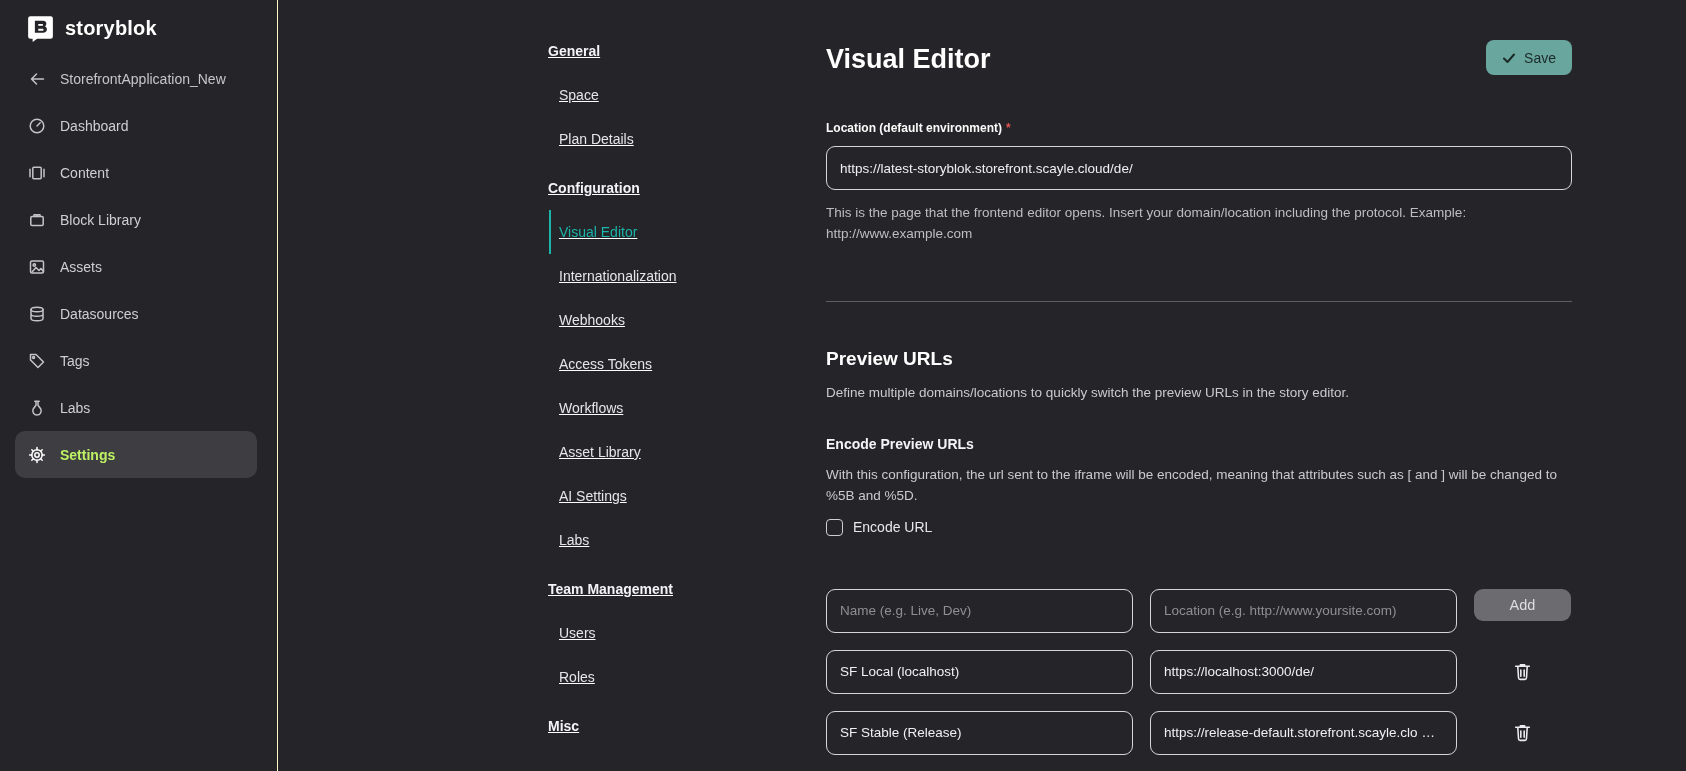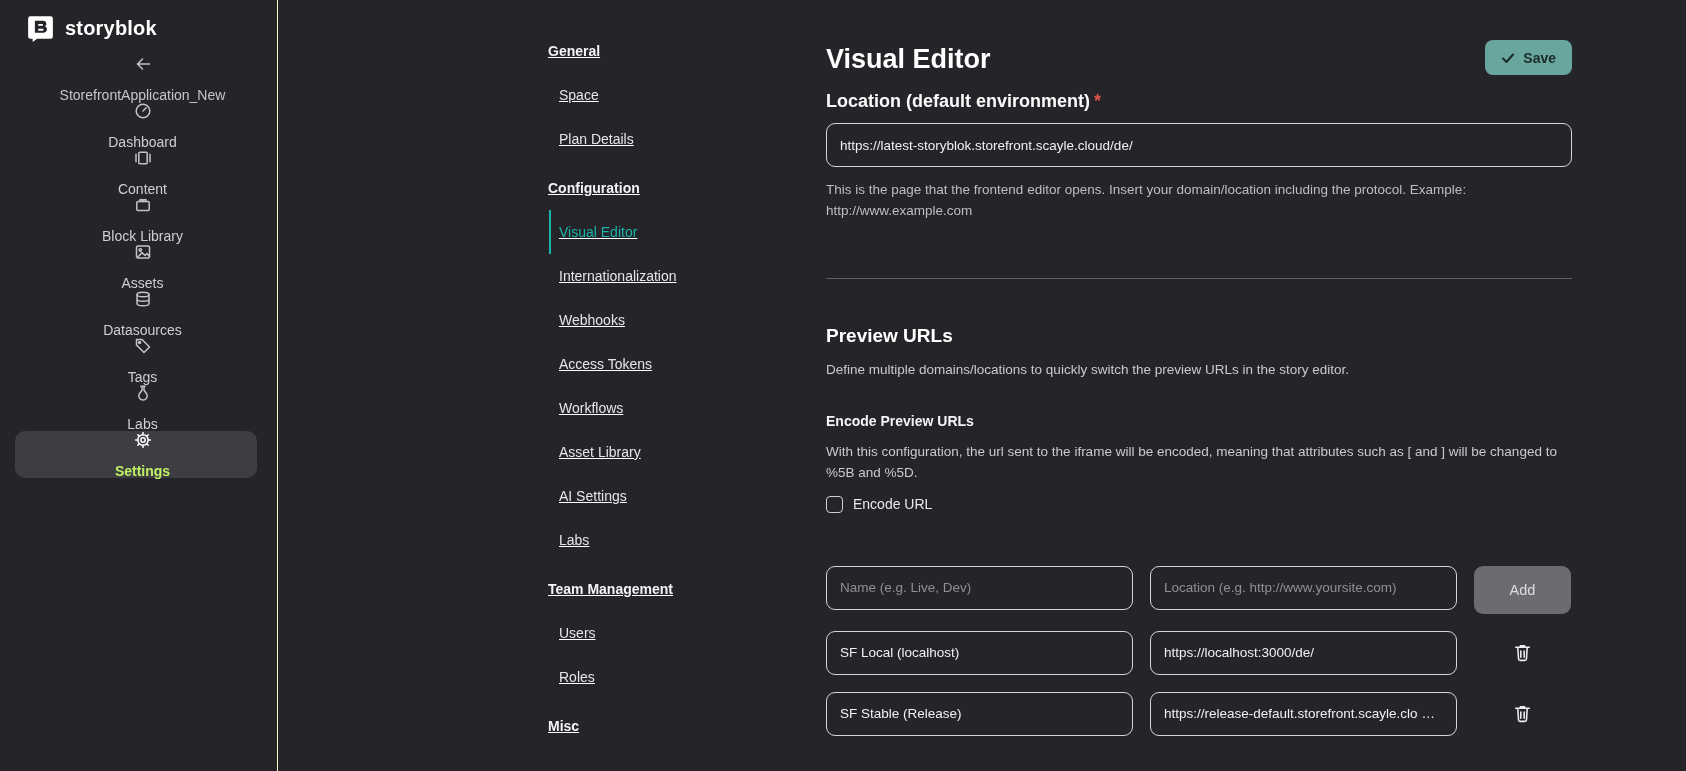--- a/index.html
+++ b/index.html
@@ -23,21 +23,21 @@
     position:absolute;left:0;top:0;width:278px;height:771px;
     border-right:1px solid #fef9c3;background:var(--bg);
   }
   .logo{display:flex;align-items:center;gap:11px;padding:15px 0 0 27px;cursor:pointer;}
   .logo svg{width:27px;height:27px;flex:none;}
   .logo-text{font-size:20px;font-weight:bold;letter-spacing:.2px;color:#fff;}
   .side-items{position:absolute;top:55px;left:0;right:0;}
   .side-item{
     height:47px;display:flex;align-items:center;gap:14px;
     margin:0 20px 0 15px;padding-left:13px;border-radius:10px;
-    color:#cfcfd3;font-size:14px;cursor:pointer;white-space:nowrap;flex-direction:column;
+    color:#cfcfd3;font-size:14px;cursor:pointer;white-space:nowrap;
   }
   .side-item svg{width:18px;height:18px;flex:none;fill:none;stroke:#c4c4c8;stroke-width:1.5;stroke-linecap:round;stroke-linejoin:round;}
   .side-item.back{color:#c6c6c9;}
   .side-item.active{background:#3d3d42;color:#bef264;font-weight:bold;}
   .side-item.active svg{stroke:#fff;}
 
   
   .settings-nav{position:absolute;left:548px;top:29px;width:220px;text-decoration:underline;}
   .nav-header{height:44px;display:flex;align-items:center;font-size:14px;font-weight:bold;color:#f4f4f6;}
   .nav-header.gap{margin-top:5px;}
@@ -50,42 +50,42 @@
     padding-left:8px;margin-left:1px;
   }
 
   
   .main{position:absolute;left:826px;top:0;width:746px;}
   .page-title{margin:44px 0 0;font-size:27px;font-weight:bold;line-height:31px;}
   .save-btn{
     position:absolute;top:40px;right:0;height:35px;
     display:flex;align-items:center;gap:8px;
     background:#69a69d;color:#1c2b28;border:none;border-radius:8px;
-    padding:0 16px;font-size:14px;font-weight:bold;font-family:inherit;cursor:pointer;
+    padding:0 16px;font-size:14px;font-weight:normal;font-family:inherit;cursor:pointer;
   }
   .save-btn svg{width:14px;height:14px;fill:none;stroke:#1c2b28;stroke-width:2;stroke-linecap:round;stroke-linejoin:round;}
-  .field-label{margin-top:16px;font-size:18px;font-weight:bold;color:#fbfbfc;}
+  .field-label{margin-top:46px;font-size:12px;font-weight:bold;color:#fbfbfc;}
   .req{color:#e0524e;margin-left:4px;font-weight:bold;}
   .text-input{
     height:44px;background:transparent;border:1px solid var(--border-light);
     border-radius:9px;color:#f0f0f2;font-size:13.5px;font-family:inherit;
     padding:0 13px;outline:none;width:100%;
   }
   .text-input::placeholder{color:#8e8e94;}
   .full{margin-top:11px;display:block;}
   .help{margin:13px 0 0;font-size:13.5px;line-height:1.55;color:var(--text-dim);}
   .divider{border:none;border-top:1px solid #5f5f64;margin:56px 0 0;}
   .section-title{margin:46px 0 0;font-size:19px;font-weight:bold;}
   .body-text{margin:13px 0 0;font-size:13.5px;line-height:1.55;color:#cacace;}
   .encode-title{margin:32px 0 0;font-size:14px;font-weight:bold;color:#f4f4f6;}
   .checkbox-row{margin-top:12px;display:flex;align-items:center;gap:10px;font-size:14px;color:#e8e8ea;cursor:pointer;width:fit-content;}
   .checkbox{width:17px;height:17px;border:1.5px solid #cfcfd3;border-radius:4px;flex:none;background:transparent;}
   .url-grid{margin-top:53px;display:grid;grid-template-columns:307px 307px 97px;gap:17px;}
   .add-btn{
-    height:48px;border:none;border-radius:9px;background:#6b6b70;color:#dedee1;
+    height:32px;border:none;border-radius:9px;background:#6b6b70;color:#dedee1;
     font-size:14.5px;font-family:inherit;cursor:pointer;
   }
   .trash-btn{background:none;border:none;display:flex;align-items:center;justify-content:center;cursor:pointer;padding:0;}
   .trash-btn svg{width:21px;height:21px;fill:none;stroke:#ededf0;stroke-width:1.5;stroke-linecap:round;stroke-linejoin:round;}
 </style>
 </head>
 <body>
 
 <div class="app">
 

